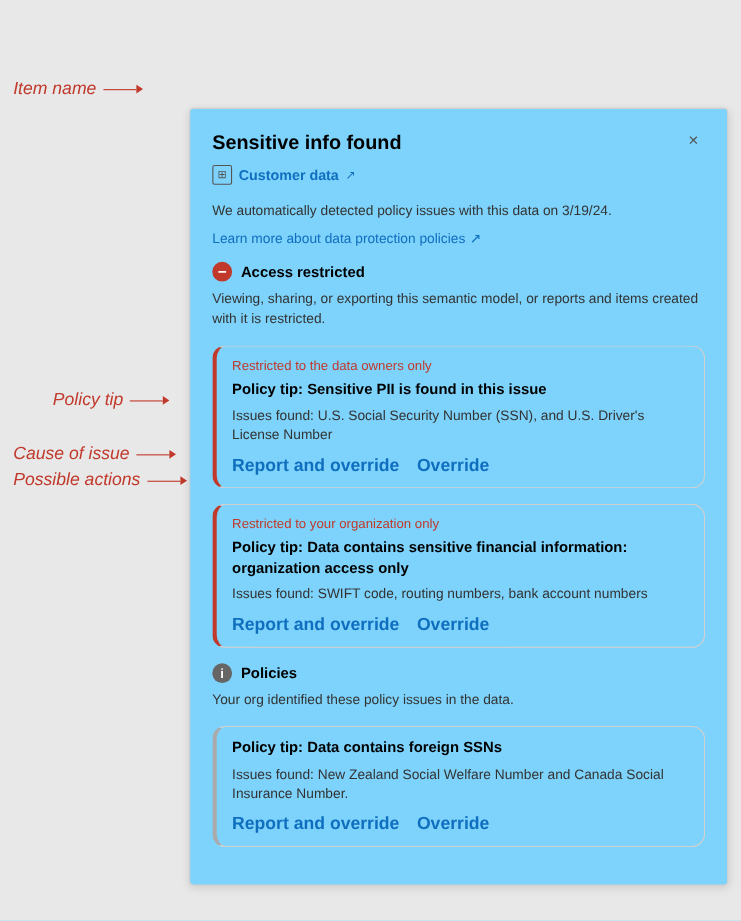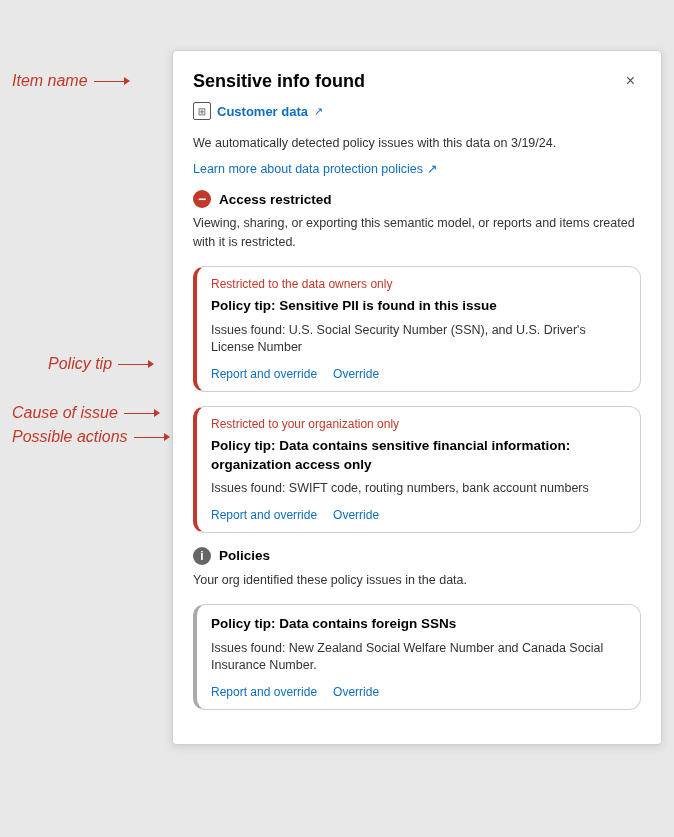--- a/index.html
+++ b/index.html
@@ -53,30 +53,31 @@
 
     .arrow-head {
       width: 0;
       height: 0;
       border-top: 4px solid transparent;
       border-bottom: 4px solid transparent;
       border-left: 6px solid #c0392b;
     }
 
     .panel {
-      background: #ffffff;
+      background: #7dd3fc;
       border: 1px solid #d0d0d0;
       border-radius: 4px;
       width: 490px;
       margin-left: 160px;
       padding: 20px 20px 20px 20px;
       position: relative;
       box-shadow: 0 2px 8px rgba(0,0,0,0.12);
       max-height: 810px;
       overflow-y: auto;
+      margin-top: 48px;
     }
 
     .panel-header {
       display: flex;
       justify-content: space-between;
       align-items: flex-start;
       margin-bottom: 10px;
     }
 
     .panel-title {
@@ -232,23 +233,24 @@
     }
 
     .actions-row {
       display: flex;
       gap: 16px;
       align-items: center;
     }
 
     .action-link {
       color: #106ebe;
-      font-size: 12px;
+      font-size: 16px;
       text-decoration: none;
       cursor: pointer;
+      font-weight: bold;
     }
 
     .policies-section {
       margin-top: 4px;
     }
   </style>
 </head>
 <body>
 
 <div class="outer-container">

